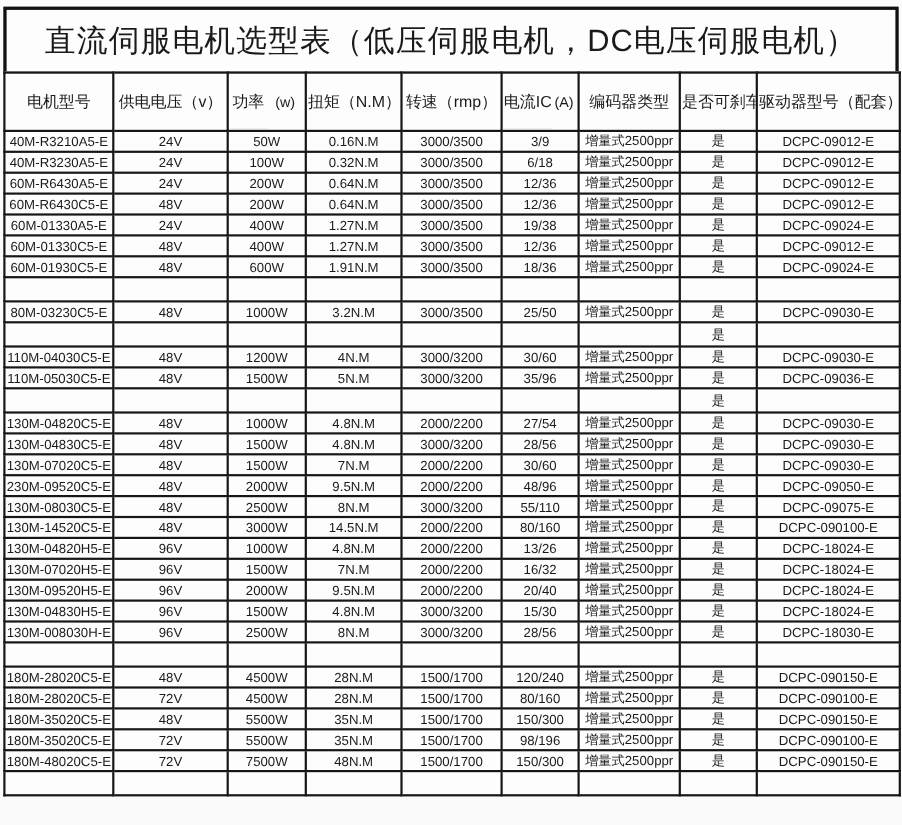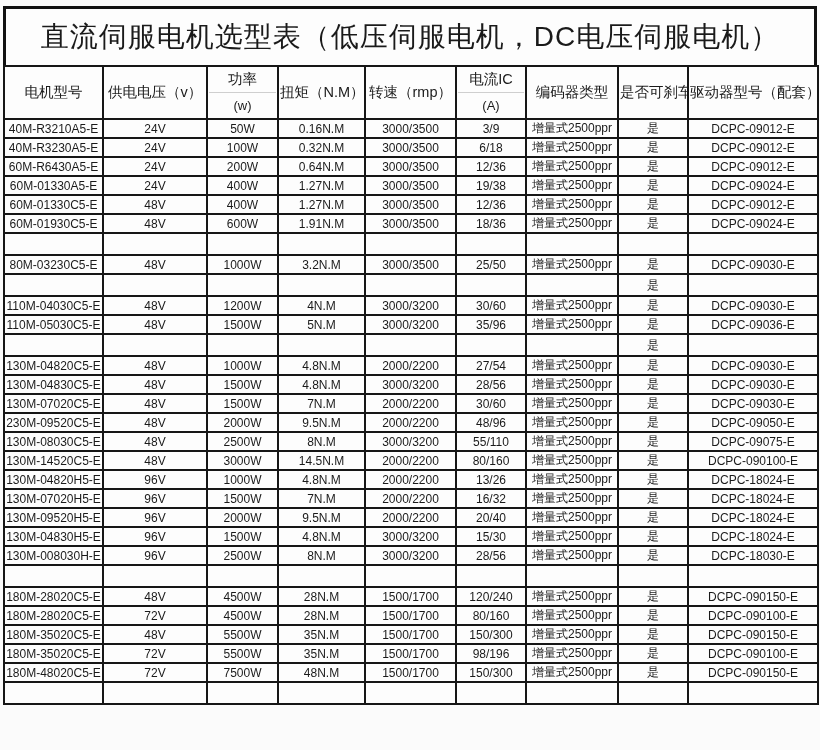--- a/index.html
+++ b/index.html
@@ -56,21 +56,21 @@
   table.selection tbody td {
     height: 17px;
     font-size: 12px;
     font-weight: 400;
   }
   table.selection tbody tr.sep td {
     height: 20px;
   }
   .hdr-split {
     display: flex;
-    flex-direction: column;
+    flex-direction: row;
     justify-content: center;
     align-items: stretch;
     height: 100%;
   }
   .hdr-split .top {
     flex: 1;
     display: flex;
     align-items: center;
     justify-content: center;
     border-bottom: 1px solid #cfcfcf;
@@ -153,20 +153,31 @@
           <td>24V</td>
           <td>200W</td>
           <td>0.64N.M</td>
           <td>3000/3500</td>
           <td>12/36</td>
           <td>增量式2500ppr</td>
           <td>是</td>
           <td>DCPC-09012-E</td>
         </tr>
         <tr class="">
+          <td>60M-R6430C5-E</td>
+          <td>48V</td>
+          <td>200W</td>
+          <td>0.64N.M</td>
+          <td>3000/3500</td>
+          <td>12/36</td>
+          <td>增量式2500ppr</td>
+          <td>是</td>
+          <td>DCPC-09012-E</td>
+        </tr>
+        <tr class="">
           <td>60M-01330A5-E</td>
           <td>24V</td>
           <td>400W</td>
           <td>1.27N.M</td>
           <td>3000/3500</td>
           <td>19/38</td>
           <td>增量式2500ppr</td>
           <td>是</td>
           <td>DCPC-09024-E</td>
         </tr>

